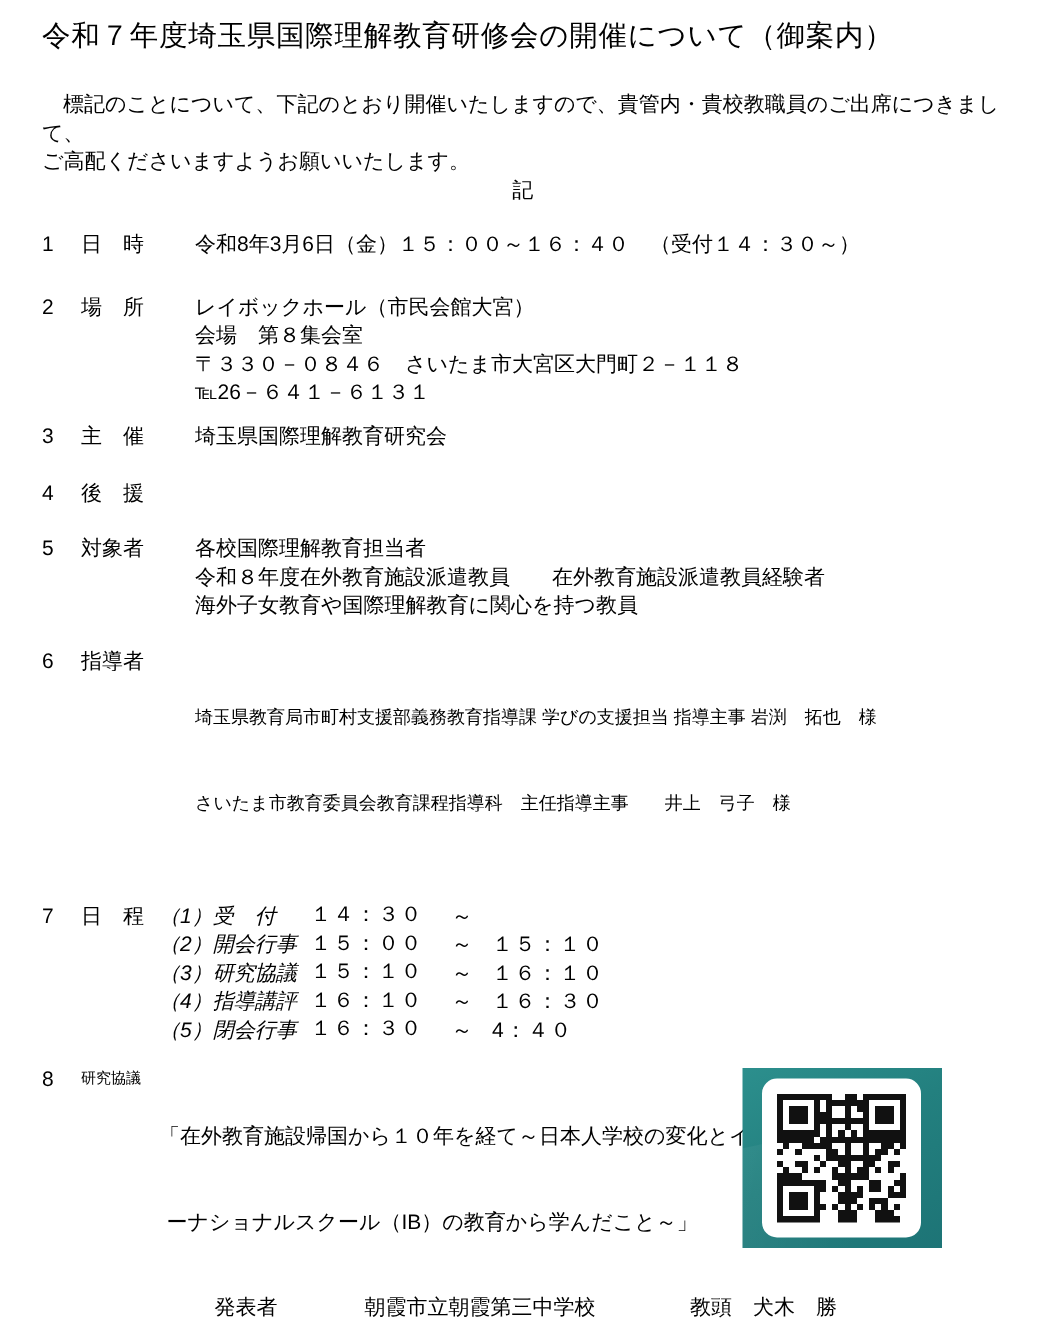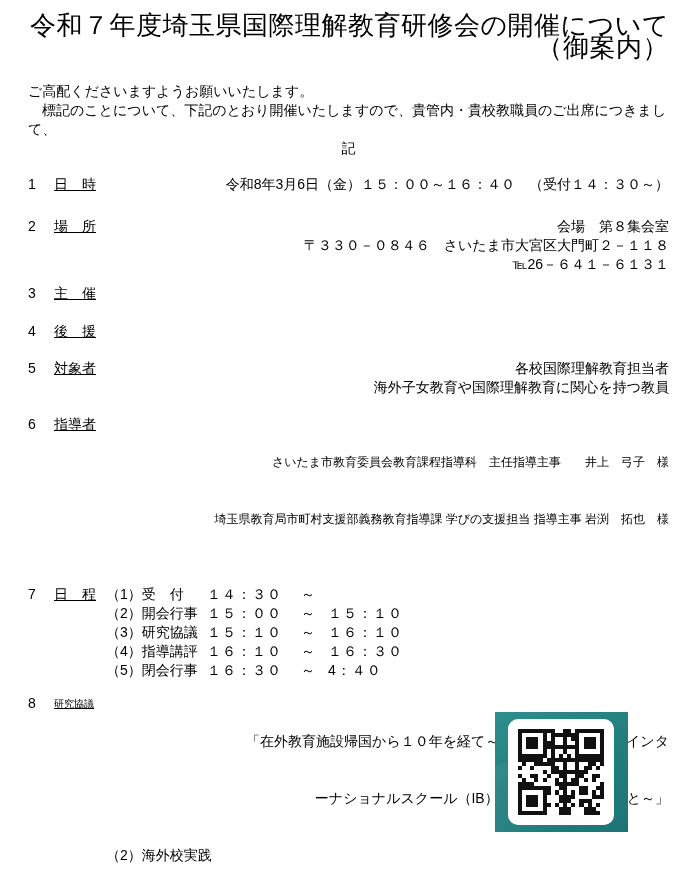--- a/index.html
+++ b/index.html
@@ -3,35 +3,35 @@
 <meta charset="utf-8">
 <style>
   html,body{margin:0;padding:0;}
   body{
     width:697px;height:883px;background:#ffffff;position:relative;overflow:hidden;
     font-family:"Liberation Sans","DejaVu Sans",sans-serif;
     font-size:14px;line-height:19px;color:#000;
   }
   .page{padding:14px 28px 0 28px;}
   .doc-title{
-    font-size:26px;line-height:22px;font-weight:400;text-align:right;
+    font-size:19px;line-height:22px;font-weight:400;text-align:left;
     margin:0 0 24px 0;letter-spacing:.5px;
   }
   .intro p{margin:0;white-space:pre-wrap;}
   .ki{text-align:center;margin:0;}
   .item{display:flex;align-items:flex-start;}
   .num{flex:0 0 26px;white-space:pre;}
-  .label{flex:0 0 76px;white-space:pre;text-decoration:underline;}
+  .label{flex:0 0 76px;white-space:pre;}
   .body{flex:1;min-width:0;}
-  .body .ln{white-space:pre-wrap;text-align:right;}
+  .body .ln{white-space:pre-wrap;}
   .advisors-body{font-size:12px;white-space:pre-wrap;}
   
   .outdent{margin-left:-24px;}
   .sched-row{display:flex;}
-  .sc-name{width:101px;white-space:pre;}
+  .sc-name{width:101px;white-space:pre;font-style:italic;}
   .sc-start{width:94px;letter-spacing:1px;font-family:Liberation Serif, serif;}
   .sc-tilde{width:27px;}
   .sc-end{letter-spacing:1px;}
   
   .forum-row{display:flex;align-items:flex-start;}
   .k-head{flex:0 0 137px;white-space:pre;}
   .k-head.presenter{padding-left:37px;box-sizing:border-box;}
   .k-body{flex:1;min-width:0;white-space:pre-wrap;}
   .k-school{flex:0 0 217px;white-space:pre;}
   .k-role{flex:1;white-space:pre;}
@@ -55,68 +55,73 @@
   .qr-card svg{display:block;}
 </style>
 </head>
 <body>
 
 <div class="page">
 
   <h1 class="doc-title">令和７年度埼玉県国際理解教育研修会の開催について（御案内）</h1>
 
   <div class="intro">
+    <p>　標記のことについて、下記のとおり開催いたしますので、貴管内・貴校教職員のご出席につきまして、</p>
     <p>ご高配くださいますようお願いいたします。</p>
-    <p>　標記のことについて、下記のとおり開催いたしますので、貴管内・貴校教職員のご出席につきまして、</p>
     <p class="ki">記</p>
   </div>
 
   <div class="item" style="margin-top:17px">
     <span class="num">1</span>
     <span class="label">日　時</span>
     <div class="body">
         <div class="ln">令和8年3月6日（金）１５：００～１６：４０　（受付１４：３０～）</div>
       </div>
   </div>
 
   <div class="item" style="margin-top:23px">
     <span class="num">2</span>
     <span class="label">場　所</span>
     <div class="body">
+      <div class="ln">レイボックホール（市民会館大宮）</div>
       <div class="ln">会場　第８集会室</div>
       <div class="ln">〒３３０－０８４６　さいたま市大宮区大門町２－１１８</div>
       <div class="ln">℡26－６４１－６１３１</div>
     </div>
   </div>
 
   <div class="item" style="margin-top:10px">
     <span class="num">3</span>
     <span class="label">主　催</span>
+    <div class="body">
+        <div class="ln">埼玉県国際理解教育研究会</div>
+      </div>
   </div>
 
   <div class="item" style="margin-top:19px">
     <span class="num">4</span>
     <span class="label">後　援</span>
   </div>
 
   <div class="item" style="margin-top:18px">
     <span class="num">5</span>
     <span class="label">対象者</span>
     <div class="body">
       <div class="ln">各校国際理解教育担当者</div>
+      <div class="ln">令和８年度在外教育施設派遣教員　　在外教育施設派遣教員経験者</div>
       <div class="ln">海外子女教育や国際理解教育に関心を持つ教員</div>
     </div>
   </div>
 
   <div class="item" style="margin-top:18px">
     <span class="num">6</span>
     <span class="label">指導者</span>
     <div class="body advisors-body">
+      <div class="ln">埼玉県教育局市町村支援部義務教育指導課 学びの支援担当 指導主事 岩渕　拓也　様</div>
       <div class="ln">さいたま市教育委員会教育課程指導科　主任指導主事　　井上　弓子　様</div>
-      <div class="ln">埼玉県教育局市町村支援部義務教育指導課 学びの支援担当 指導主事 岩渕　拓也　様</div>
     </div>
   </div>
 
   <div class="item" style="margin-top:18px">
     <span class="num">7</span>
     <span class="label">日　程</span>
     <div class="body outdent">
       <div class="sched-row">
         <span class="sc-name">（1）受　付</span>
         <span class="sc-start">１４：３０</span>
@@ -152,20 +157,25 @@
 
   <div class="item" style="margin-top:14px">
     <span class="num">8</span>
     <span class="label" style="font-size:10px">研究協議</span>
     <div class="body outdent">
       <div class="forum-row">
         <div class="k-body">
           <div class="ln">「在外教育施設帰国から１０年を経て～日本人学校の変化とインタ</div>
           <div class="ln wrap2">ーナショナルスクール（IB）の教育から学んだこと～」</div>
         </div>
+      </div>
+      <div class="forum-row">
+        <span class="k-head presenter">発表者</span>
+        <span class="k-school">朝霞市立朝霞第三中学校</span>
+        <span class="k-role">教頭　犬木　勝</span>
       </div>
       <div class="forum-row">
         <span class="k-head">（2）海外校実践</span>
         <div class="k-body">
           
         </div>
       </div>
 
     </div>
   </div>

